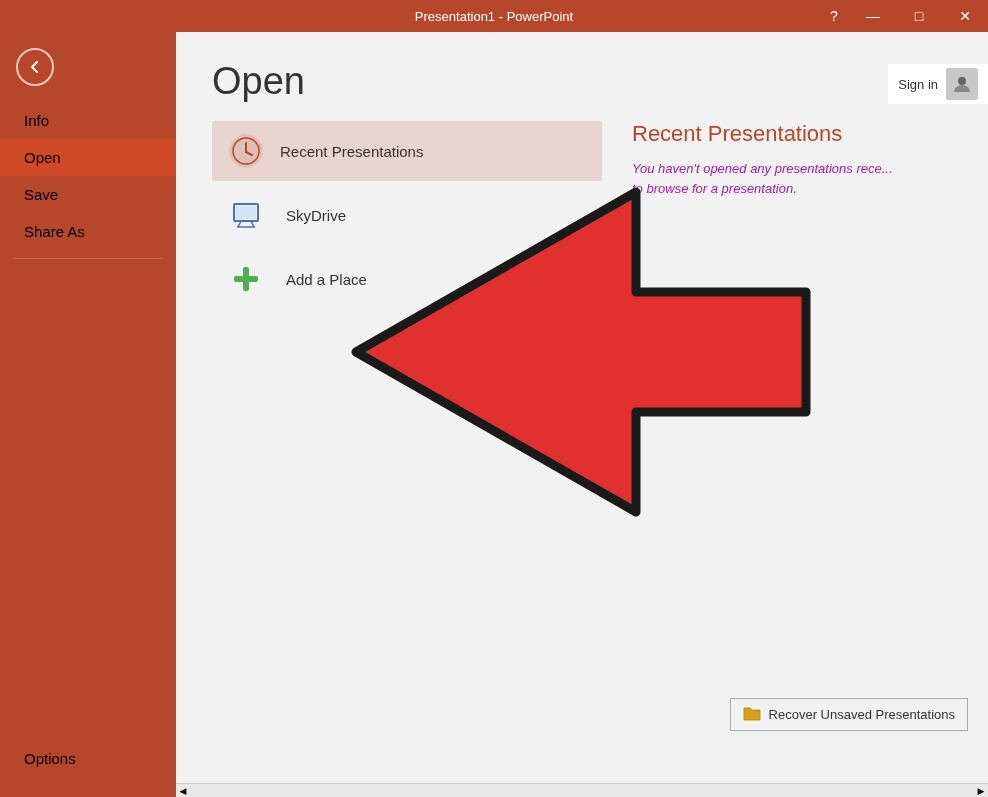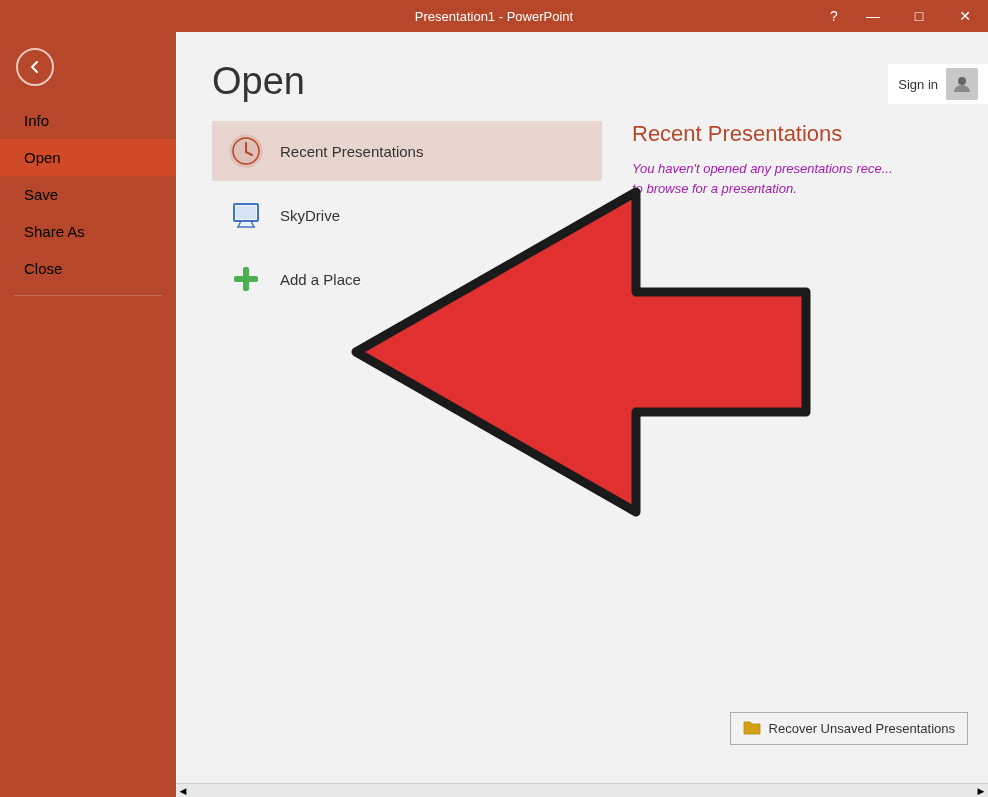--- a/index.html
+++ b/index.html
@@ -199,21 +199,21 @@
     }
 
     .place-label {
       font-size: 15px;
       color: #333;
     }
 
     .place-item-plain {
       display: flex;
       align-items: center;
-      gap: 14px;
+      gap: 20px;
       padding: 10px 14px;
       cursor: pointer;
     }
 
     
     .recent-panel {
       flex: 1;
       padding: 0 0 0 30px;
       display: flex;
       flex-direction: column;
@@ -229,21 +229,21 @@
     .recent-desc {
       font-size: 13px;
       color: #a21caf;
       line-height: 1.5;
       font-style: italic;
     }
 
     
     .recover-btn-container {
       position: absolute;
-      bottom: 52px;
+      bottom: 66px;
       right: 20px;
     }
     .recover-btn {
       display: flex;
       align-items: center;
       gap: 8px;
       padding: 6px 12px;
       background: #f2f2f2;
       border: 1px solid #aaa;
       cursor: pointer;
@@ -319,27 +319,27 @@
     </div>
     <div class="sidebar-item active">
       <span>Open</span>
     </div>
     <div class="sidebar-item">
       <span>Save</span>
     </div>
     <div class="sidebar-item">
       <span>Share As</span>
     </div>
-    <div class="sidebar-item">
-      <span>Close</span>
-    </div>
 
     <div class="sidebar-divider"></div>
 
     <div class="sidebar-bottom">
+      <div class="sidebar-item">
+        <span>Options</span>
+      </div>
     </div>
   </div>
 
   <div class="main-content">
 
     <div class="signin-area">
       <span class="signin-text">Sign in</span>
       <div class="signin-avatar">
         <svg viewBox="0 0 20 20" fill="#666">
           <circle cx="10" cy="7" r="4"></circle>

